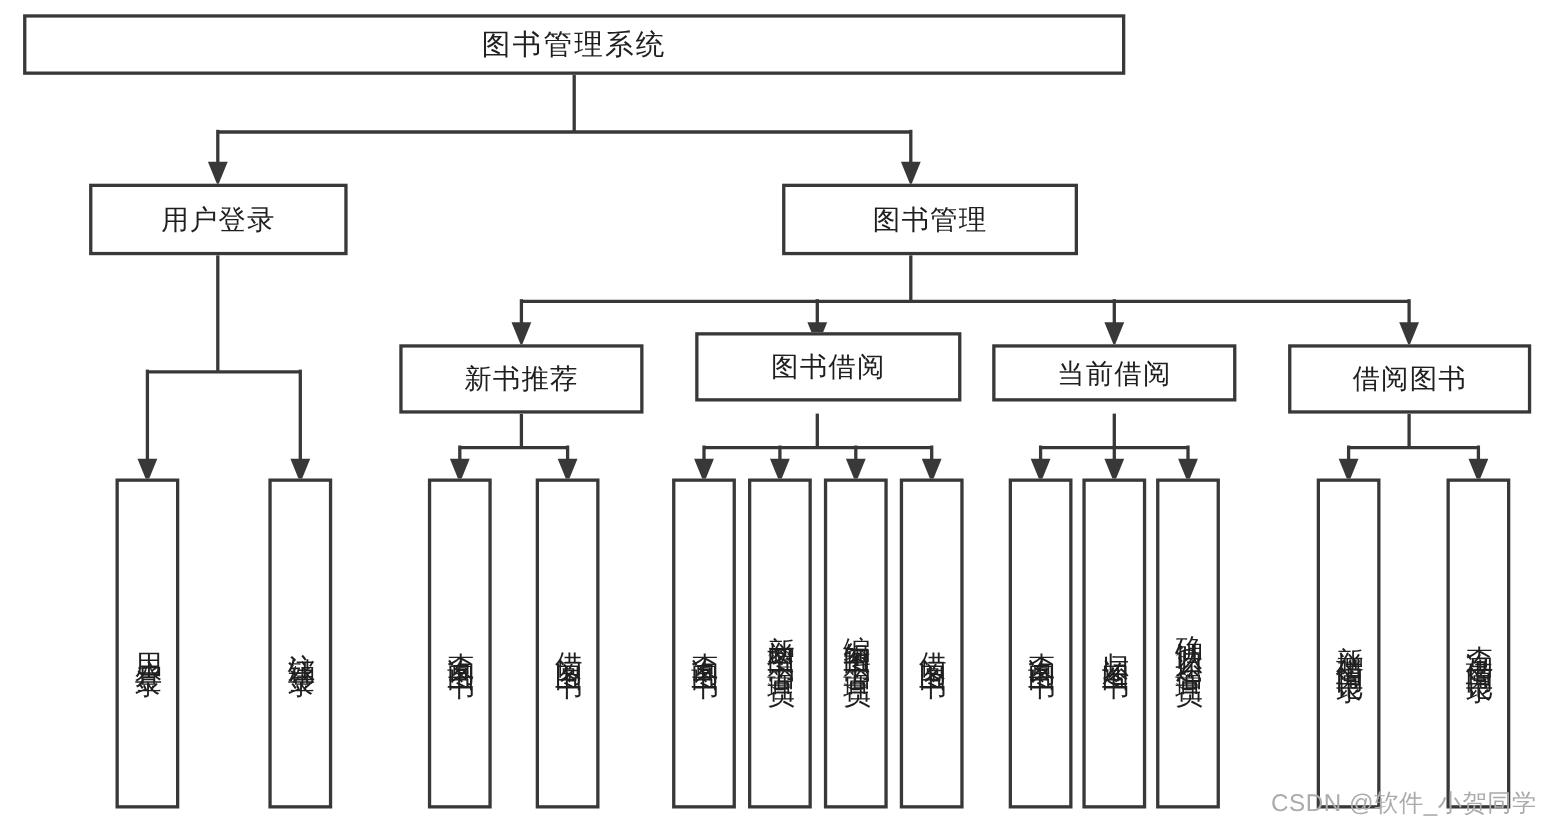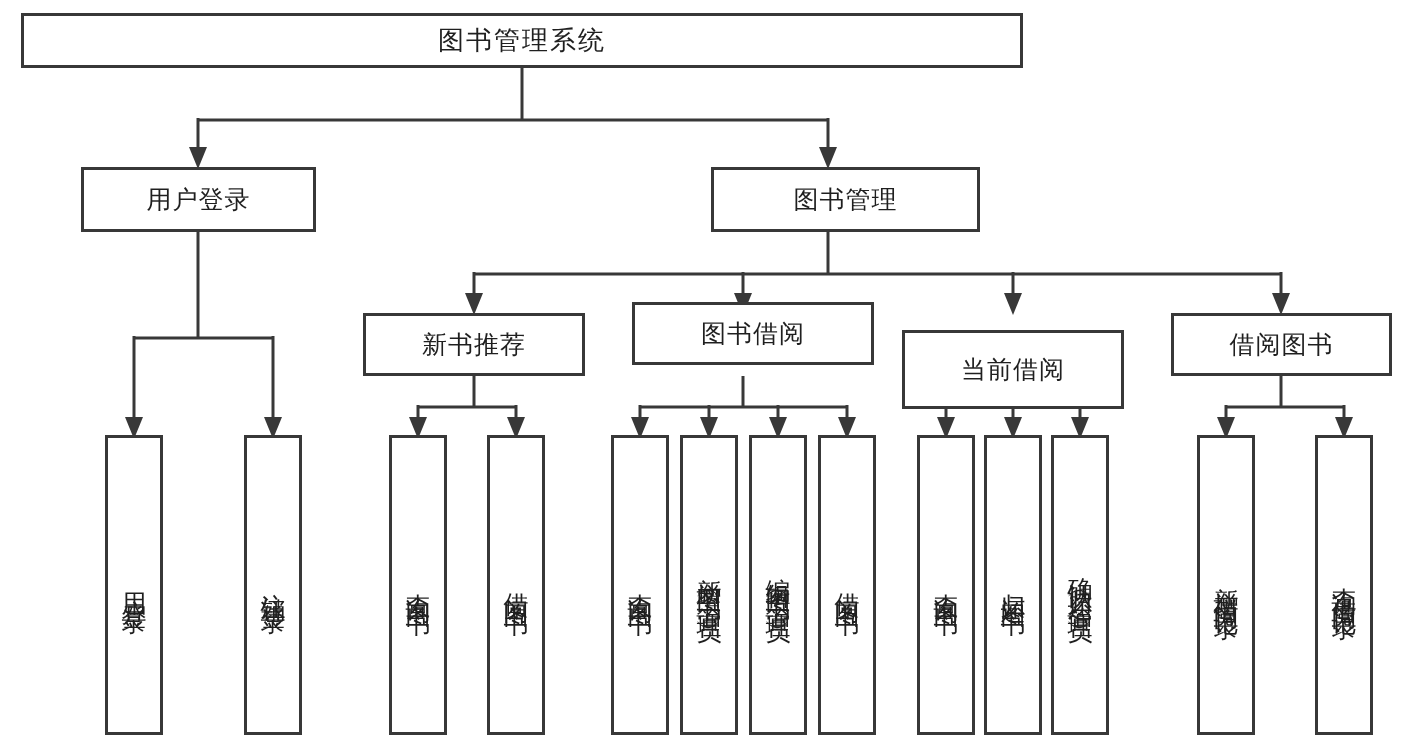--- a/index.html
+++ b/index.html
@@ -149,21 +149,21 @@
   <div class="node h" style="left:711px; top:167px; width:269px; height:65px;">
     <span>图书管理</span>
   </div>
 
   <div class="node h" style="left:363px; top:313px; width:222px; height:63px;">
     <span>新书推荐</span>
   </div>
   <div class="node h" style="left:632px; top:302px; width:242px; height:63px;">
     <span>图书借阅</span>
   </div>
-  <div class="node h" style="left:902px; top:330px; width:222px; height:79px;">
+  <div class="node h" style="left:902px; top:313px; width:222px; height:52px;">
     <span>当前借阅</span>
   </div>
   <div class="node h" style="left:1171px; top:313px; width:221px; height:63px;">
     <span>借阅图书</span>
   </div>
 
   <div class="node leaf" style="left:105px;">
     <span>用户登录</span>
   </div>
   <div class="node leaf" style="left:244px;">
@@ -200,14 +200,15 @@
     <span>确认归还（管理员）</span>
   </div>
 
   <div class="node leaf" style="left:1197px;">
     <span>新增借阅记录</span>
   </div>
   <div class="node leaf" style="left:1315px;">
     <span>查询借阅记录</span>
   </div>
 
+  <div class="watermark">CSDN @软件_小贺同学</div>
 
 </div>
 
 </body></html>

